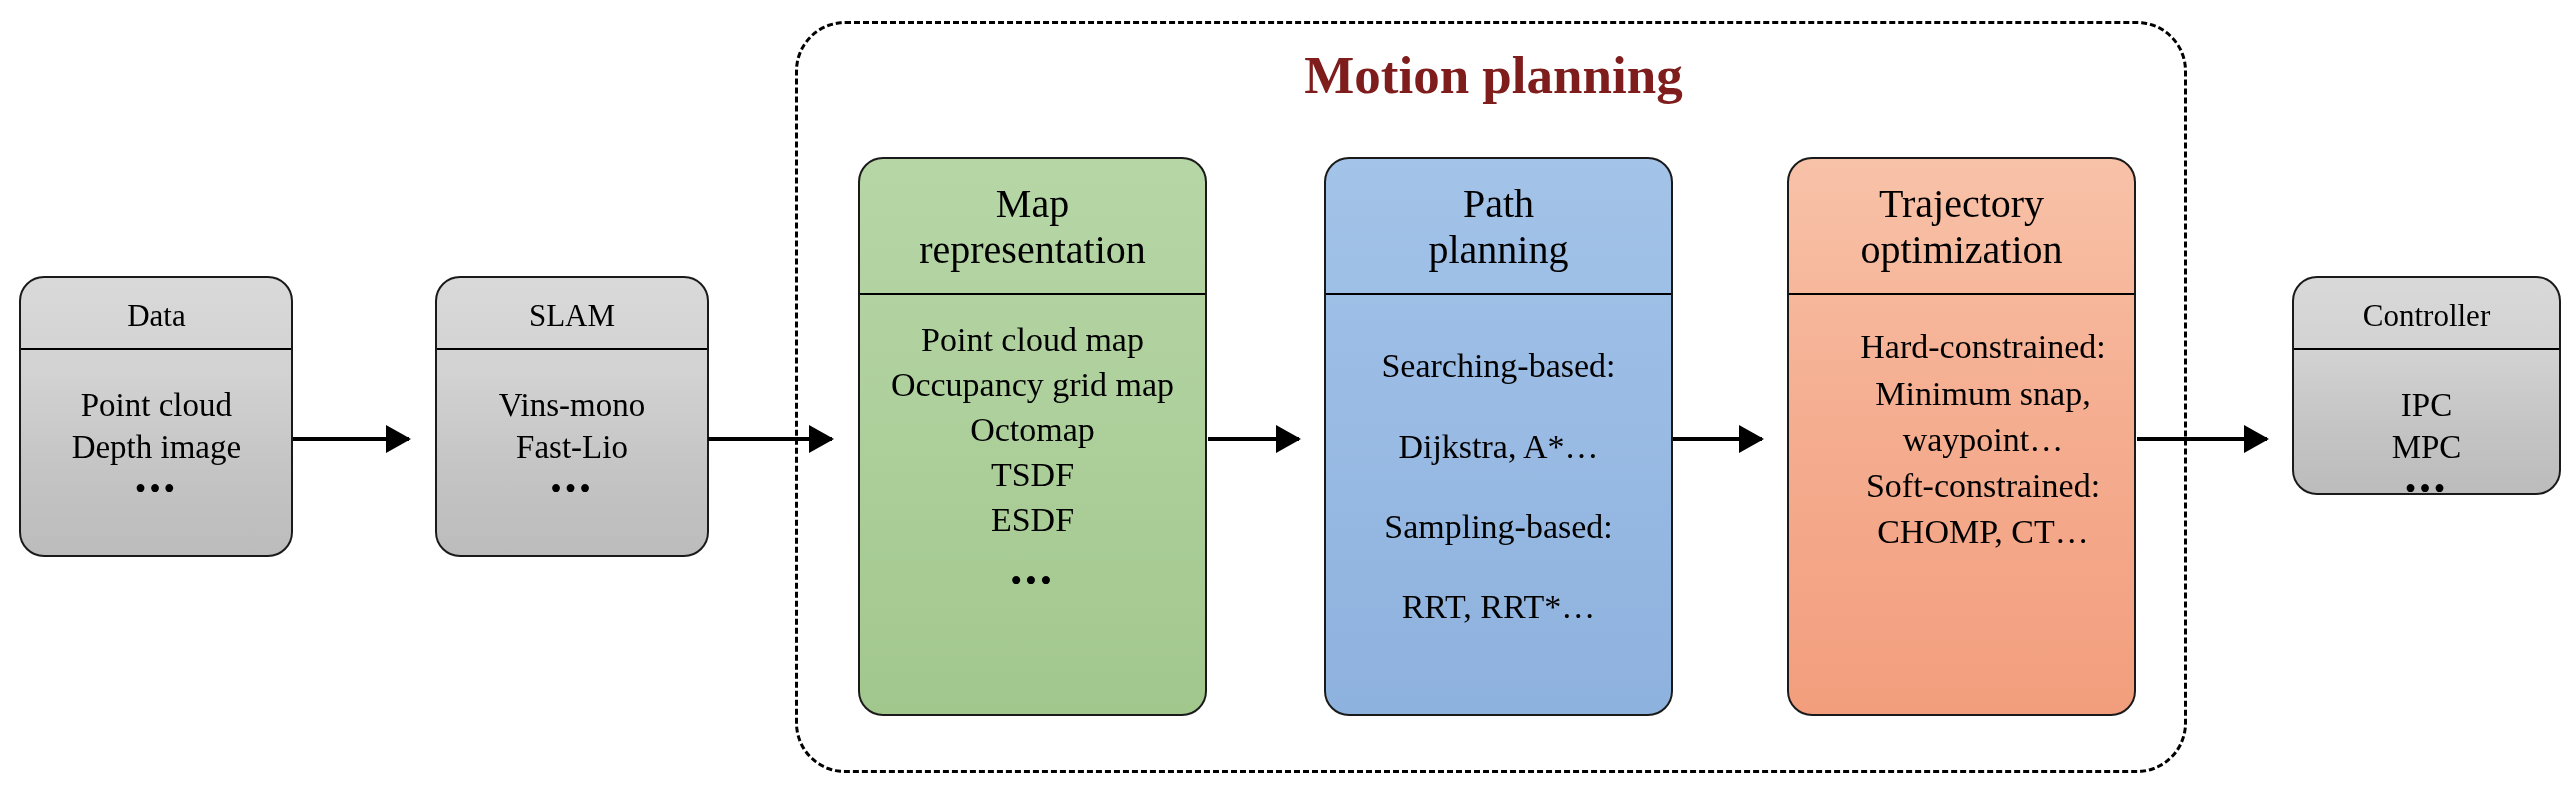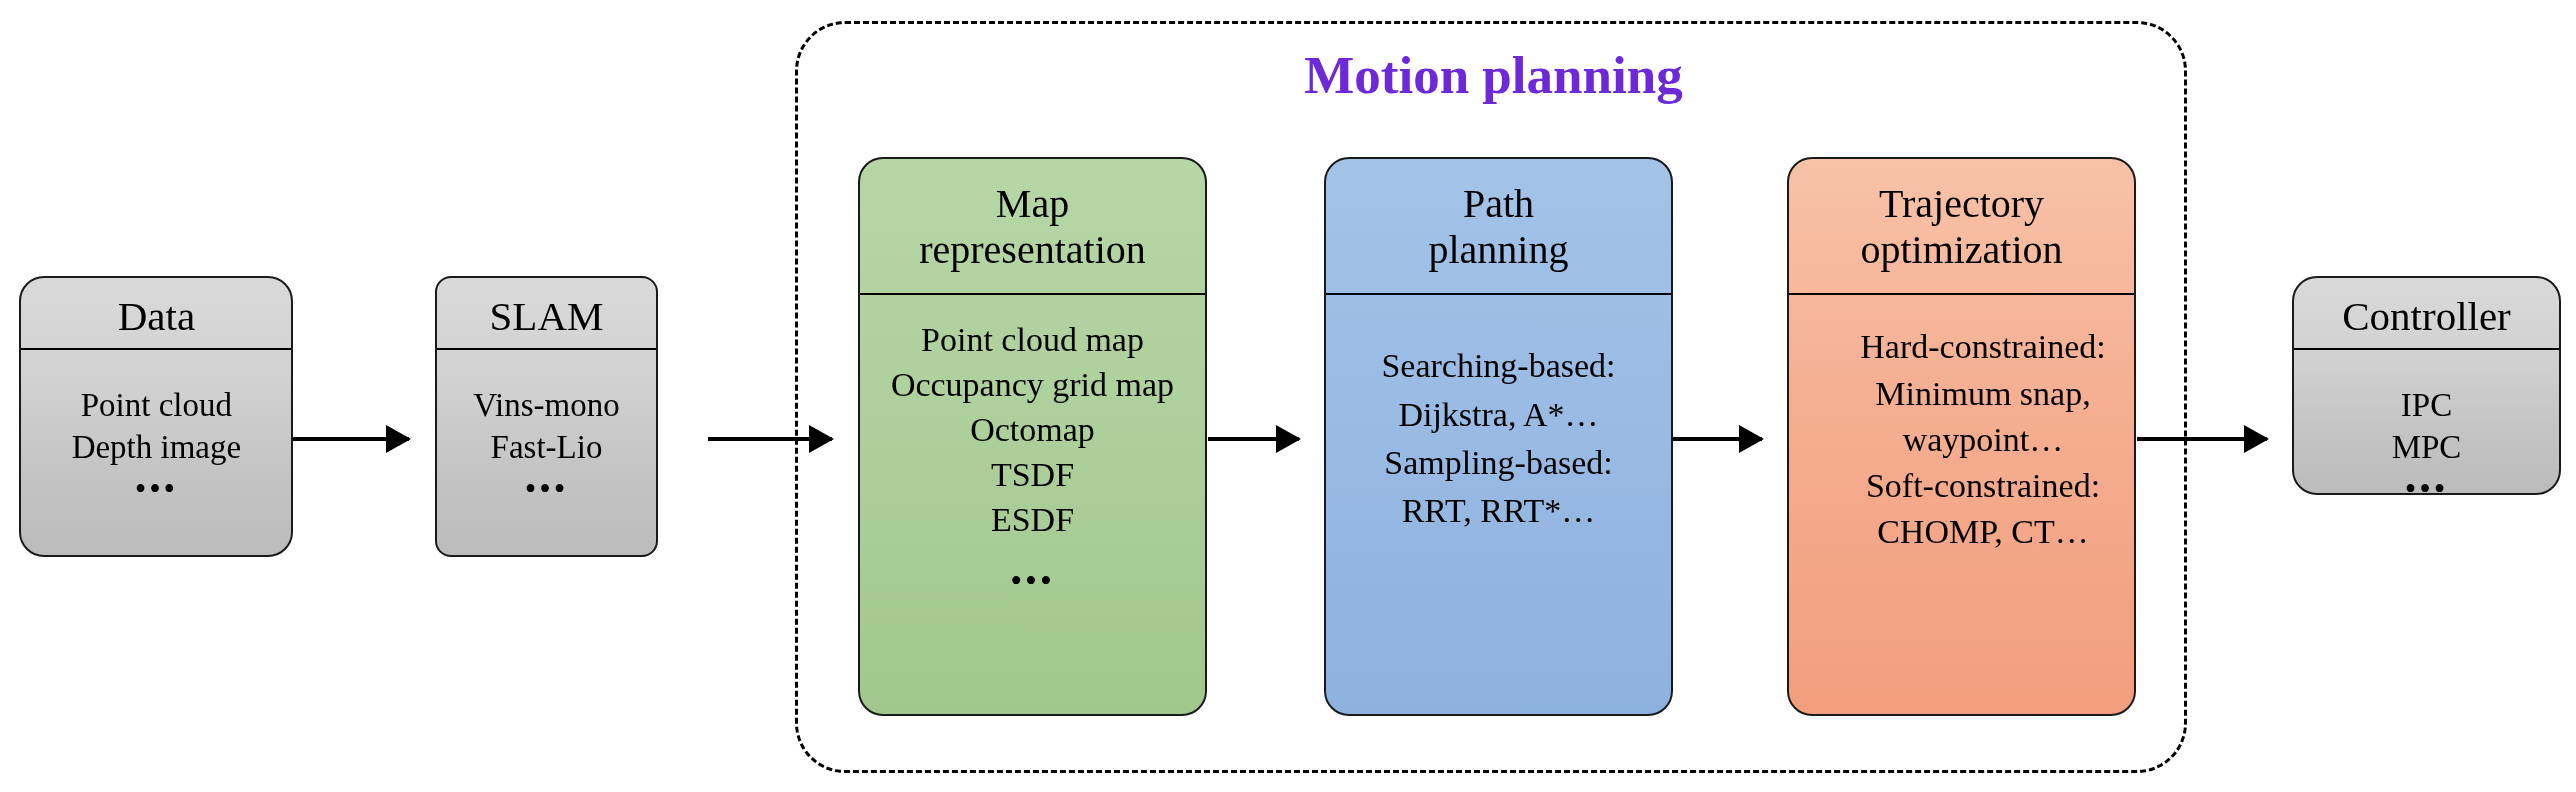--- a/index.html
+++ b/index.html
@@ -29,21 +29,21 @@
     background: transparent;
   }
   .group-title {
     position: absolute;
     left: 1149px;
     top: 45px;
     width: 689px;
     text-align: center;
     font-size: 53px;
     font-weight: bold;
-    color: #6d28d9;
+    color: #7f1d1d;
     letter-spacing: 0px;
     white-space: nowrap;
   }
 
   
   .node {
     position: absolute;
     box-sizing: border-box;
     border: 2.9px solid #1a1a1a;
     border-radius: 25px;
@@ -79,21 +79,21 @@
   }
   .dots {
     letter-spacing: 2.9px;
   }
 
   
   .node.gray {
     background: linear-gradient(to bottom, #d9d9d9 0%, #d2d2d2 35%, #c4c4c4 70%, #bcbcbc 100%);
   }
   .node.gray .head {
-    font-size: 41px;
+    font-size: 31px;
     height: 64px;
     padding-top: 5.8px;
   }
   .node.gray .body {
     font-size: 33px;
     padding-top: 35px;
     line-height: 1.27;
   }
 
   
@@ -109,21 +109,21 @@
   .node.green {
     background: linear-gradient(to bottom, #b6d6a6 0%, #aed09c 45%, #a2c78d 100%);
   }
   .node.green .head { height: 113px; }
   .node.green .body { padding-top: 21.3px; }
 
   .node.blue {
     background: linear-gradient(to bottom, #a3c3e8 0%, #99bbe4 45%, #8eb2de 100%);
   }
   .node.blue .head { height: 113px; }
-  .node.blue .body { padding-top: 47px; line-height: 1.42; }
+  .node.blue .body { padding-top: 47px; line-height: 1.42; gap: 32px; }
 
   .node.orange {
     background: linear-gradient(to bottom, #f8c2a8 0%, #f5ae91 45%, #f29e7d 100%);
     justify-content: center;
   }
   .node.orange .head { height: 113px; }
   .node.orange .body { padding-top: 29px; line-height: 1.36; margin-left: 43px; }
 
   
   .arrow {
@@ -156,21 +156,21 @@
     <div class="head">
       <span class="line">Data</span>
     </div>
     <div class="body">
       <span class="item">Point cloud</span>
       <span class="item">Depth image</span>
       <span class="item dots">•••</span>
     </div>
   </div>
 
-  <div class="node gray" style="left:435px; top:276px; width:223px; height:281px;border-radius:16px;">
+  <div class="node gray" style="left:435px; top:276px; width:274px; height:281px;">
     <div class="head">
       <span class="line">SLAM</span>
     </div>
     <div class="body">
       <span class="item">Vins-mono</span>
       <span class="item">Fast-Lio</span>
       <span class="item dots">•••</span>
     </div>
   </div>
 

